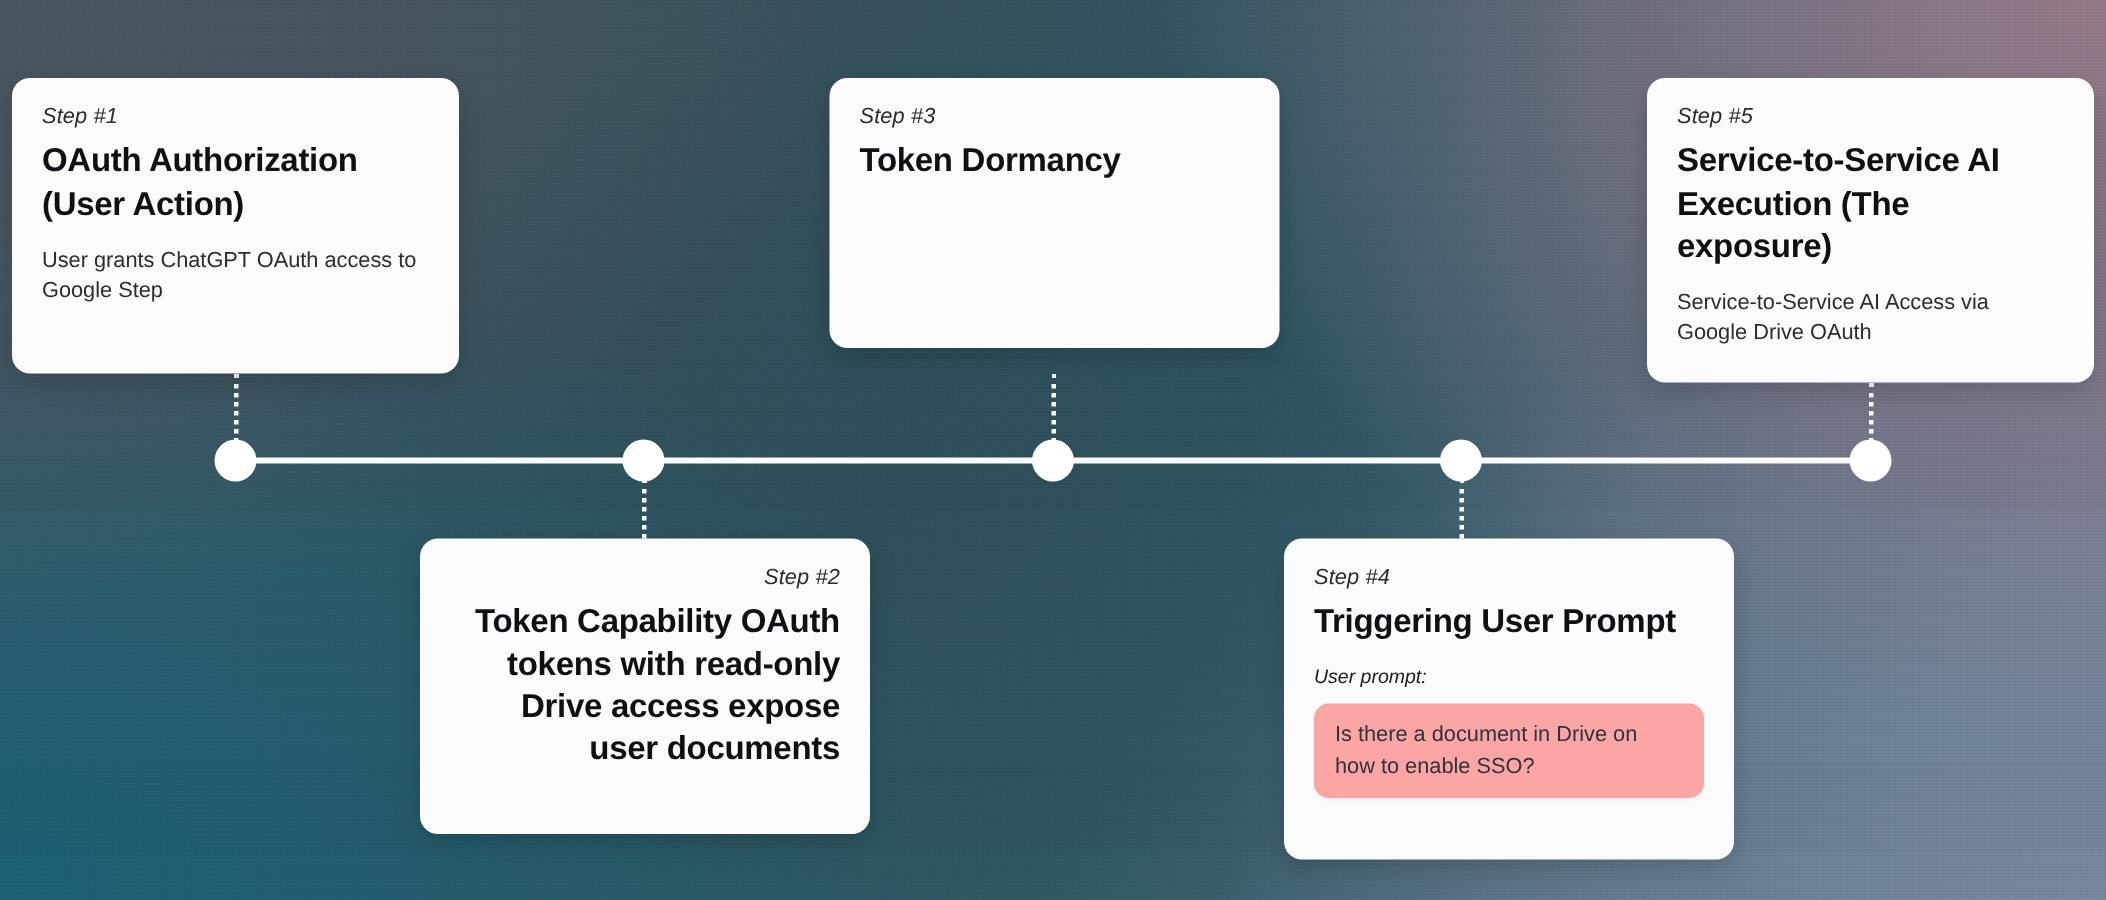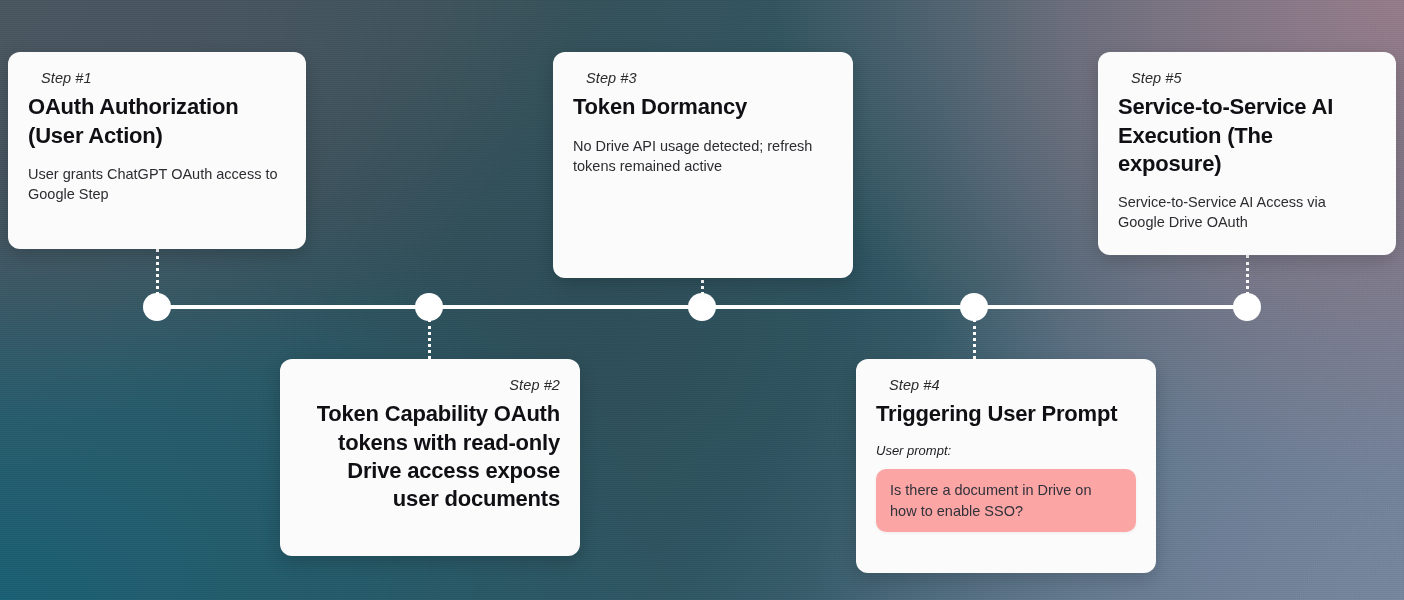--- a/index.html
+++ b/index.html
@@ -78,21 +78,21 @@
     padding: 18px 20px 18px 20px;
     box-shadow: 0 6px 18px rgba(0,0,0,0.17);
   }
 
   .step-label {
     font-size: 14.5px;
     font-style: italic;
     font-weight: 400;
     color: #2b2b2b;
     letter-spacing: 0.1px;
-    margin: 0 0 6px 13px;
+    margin: 0 0 6px 0;
     line-height: 1.2;
   }
 
   .card-title {
     font-size: 22px;
     font-weight: 700;
     color: #101014;
     line-height: 1.28;
     letter-spacing: -0.2px;
     margin: 0;
@@ -149,24 +149,23 @@
     <div class="step-label">Step #1</div>
     <div class="card-title">OAuth Authorization (User Action)</div>
     <div class="card-body">User grants ChatGPT OAuth access to Google Step</div>
   </div>
 
   <div class="card" style="left:280px; top:359px; width:300px; height:197px;text-align:right;">
     <div class="step-label">Step #2</div>
     <div class="card-title">Token Capability OAuth tokens with read-only Drive access expose user documents</div>
   </div>
 
-  <div class="card" style="left:553px; top:52px; width:300px; height:226px;">
+  <div class="card" style="left:553px; top:52px; width:300px; height:180px;">
     <div class="step-label">Step #3</div>
     <div class="card-title">Token Dormancy</div>
-    <div class="card-body">No Drive API usage detected; refresh tokens remained active</div>
   </div>
 
   <div class="card" style="left:856px; top:359px; width:300px; height:214px;">
     <div class="step-label">Step #4</div>
     <div class="card-title">Triggering User Prompt</div>
     <div class="prompt-intro">User prompt:</div>
     <div class="prompt-bubble">Is there a document in Drive on how to enable SSO?</div>
   </div>
 
   <div class="card" style="left:1098px; top:52px; width:298px; height:203px;">

